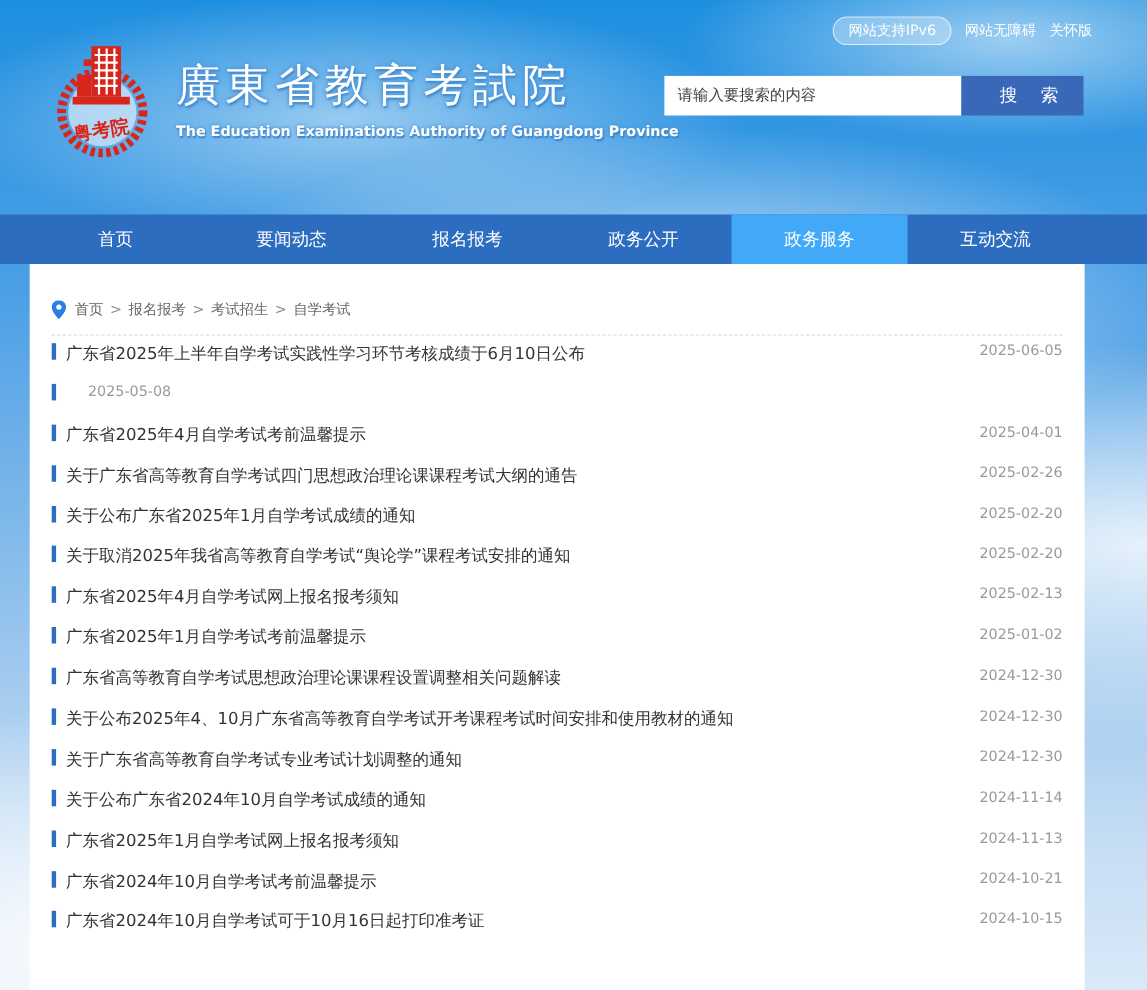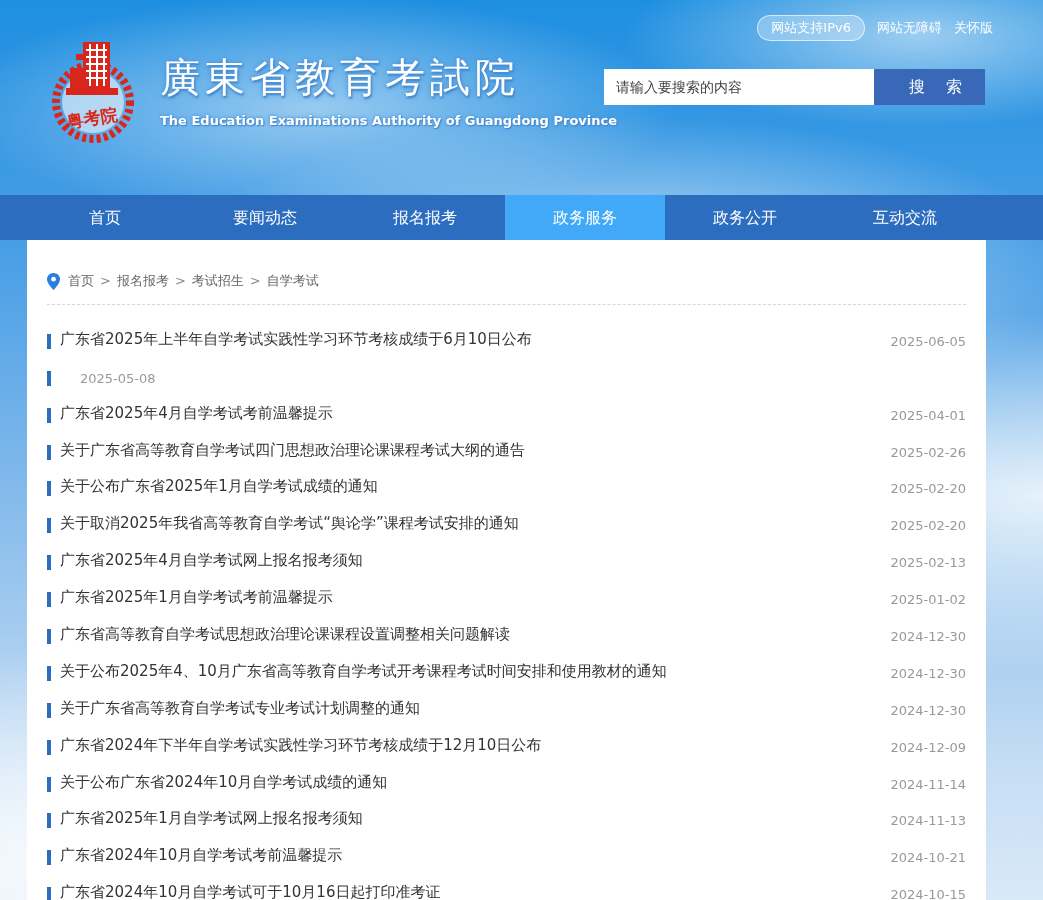--- a/index.html
+++ b/index.html
@@ -65,21 +65,21 @@
     position:absolute; left:27px; top:240px; width:959px; height:660px;
     background:#fff; padding:0 20px;
   }
   .breadcrumb { display:flex; align-items:center; padding-top:32px; font-size:13px; color:#666; }
   .breadcrumb .pin { width:13px; height:17px; margin-right:8px; flex:0 0 auto; }
   .breadcrumb a { color:#666; text-decoration:none; cursor:pointer; }
   .breadcrumb .sep { margin:0 6px; color:#888; }
   .dotted-sep { border-bottom:1px dashed #d6d6d6; margin-top:14px; }
 
   .news-list { margin-top:7px; }
-  .news-row { display:flex; align-items:flex-end; height:36.9px; cursor:pointer; }
+  .news-row { display:flex; align-items:flex-start; height:36.9px; cursor:pointer; }
   .news-marker { width:4px; height:15px; background:#2d6dc0; margin-right:9px; flex:0 0 auto; }
   .news-title {
     flex:1; font-size:15px; color:#333; white-space:nowrap; overflow:hidden; text-overflow:ellipsis;
   }
   .news-date { font-size:13px; color:#999; margin-left:20px; flex:0 0 auto; }
 </style>
 </head>
 <body>
 
 <div class="top-links">
@@ -121,22 +121,22 @@
 <div class="search">
   <input type="text" placeholder="请输入要搜索的内容" style="">
   <button>搜 索</button>
 </div>
 
 <div class="nav">
   <div class="nav-inner" id="nav-inner">
       <div class="nav-item">首页</div>
       <div class="nav-item">要闻动态</div>
       <div class="nav-item">报名报考</div>
+      <div class="nav-item">政务公开</div>
       <div class="nav-item active">政务服务</div>
-      <div class="nav-item">政务公开</div>
       <div class="nav-item">互动交流</div>
     </div>
 </div>
 
 <div class="content">
   <div class="breadcrumb">
     <svg class="pin" viewBox="0 0 13 17">
       <path d="M6.5 0C2.9 0 0 2.8 0 6.3c0 4.6 6.5 10.7 6.5 10.7S13 10.9 13 6.3C13 2.8 10.1 0 6.5 0z" fill="#2a7de1"></path>
       <circle cx="6.5" cy="6.2" r="2.4" fill="#fff"></circle>
     </svg>
@@ -193,25 +193,20 @@
         <span class="news-title">关于公布2025年4、10月广东省高等教育自学考试开考课程考试时间安排和使用教材的通知</span>
         <span class="news-date">2024-12-30</span>
       </div>
       <div class="news-row">
         <span class="news-marker"></span>
         <span class="news-title">关于广东省高等教育自学考试专业考试计划调整的通知</span>
         <span class="news-date">2024-12-30</span>
       </div>
       <div class="news-row">
         <span class="news-marker"></span>
-        <span class="news-title">广东省2024年下半年自学考试实践性学习环节考核成绩于12月10日公布</span>
-        <span class="news-date">2024-12-09</span>
-      </div>
-      <div class="news-row">
-        <span class="news-marker"></span>
         <span class="news-title">关于公布广东省2024年10月自学考试成绩的通知</span>
         <span class="news-date">2024-11-14</span>
       </div>
       <div class="news-row">
         <span class="news-marker"></span>
         <span class="news-title">广东省2025年1月自学考试网上报名报考须知</span>
         <span class="news-date">2024-11-13</span>
       </div>
       <div class="news-row">
         <span class="news-marker"></span>

